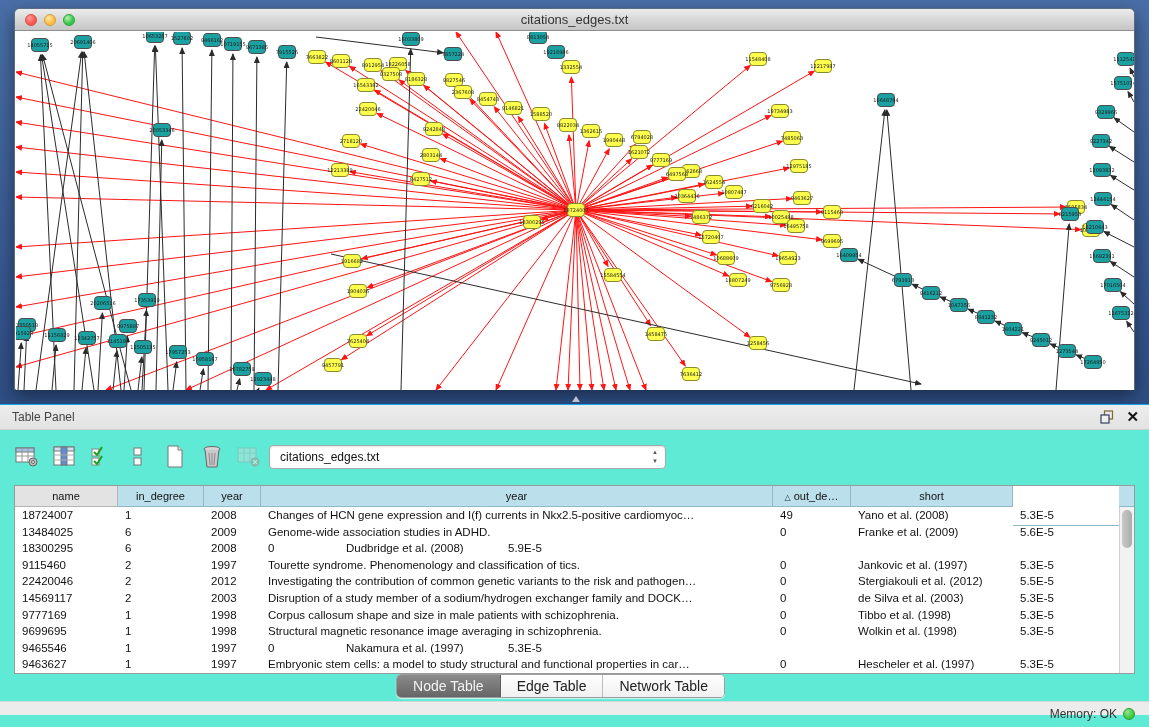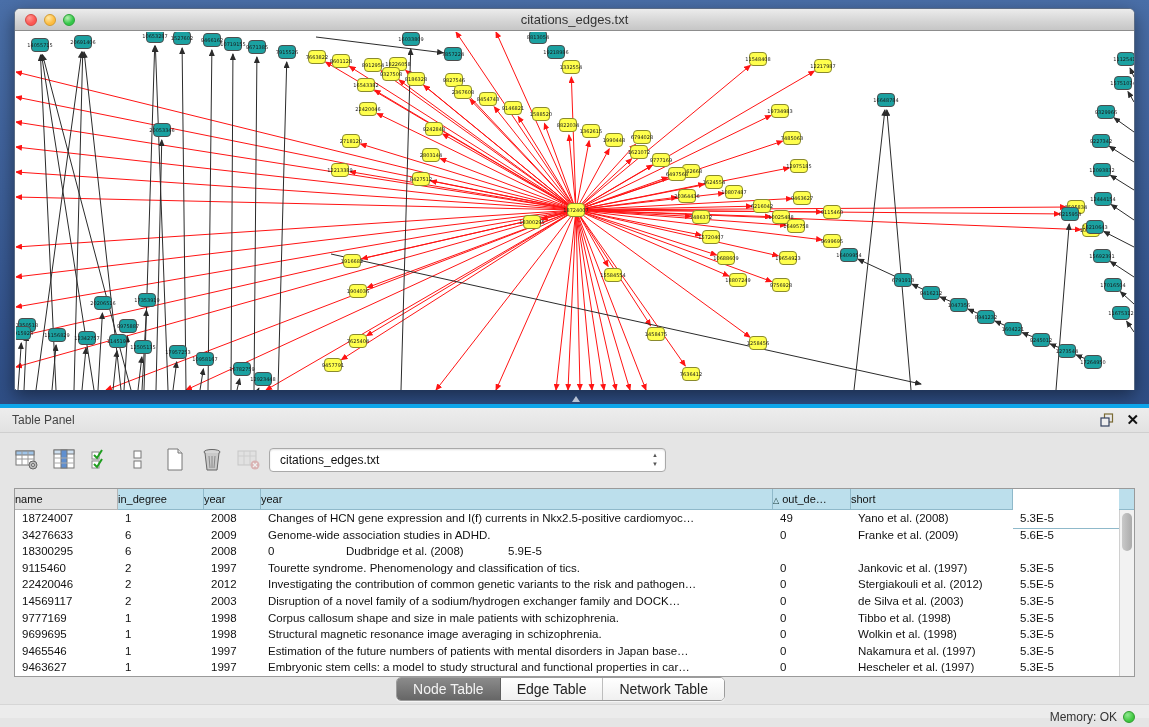--- a/index.html
+++ b/index.html
@@ -24,42 +24,42 @@
   .net-canvas { position:absolute; left:1px; top:23px; width:1118px; height:358px;
     background:#fff; overflow:hidden; }
 
   
   .splitter-arrow { position:absolute; left:572px; top:396px; width:0; height:0;
     border-left:4px solid transparent; border-right:4px solid transparent;
     border-bottom:6px solid #b8c2d4; }
 
   
   .table-panel { position:absolute; left:0; top:404px; width:1149px; height:323px;
-    background:#e5e5e5; border-top:4px solid #0ea5e9; }
+    background:#5eead4; border-top:1px solid #0ea5e9; }
   .panel-header { position:relative; height:25px; background:linear-gradient(180deg,#ededed,#e2e2e2);
     border-bottom:1px solid #cfcfcf; }
   .panel-header .panel-title { position:absolute; left:12px; top:5px; font-size:12px; color:#444; }
   .panel-header .hdr-icons { position:absolute; right:10px; top:3px; display:flex; gap:12px; align-items:center; }
   .float-icon svg { display:block; }
   .close-icon { font-size:15px; font-weight:bold; color:#111; line-height:18px; }
 
   .toolbar { position:absolute; left:14px; top:34px; height:36px; display:flex; align-items:center; gap:11px; }
   .tool-btn { width:26px; height:26px; display:flex; align-items:center; justify-content:center; }
   .tool-btn.disabled { opacity:.4; }
   .fx-label { font-family:"Liberation Serif", serif; font-style:italic; font-size:15px; color:#222; padding:0 2px; }
   .combo { position:absolute; left:269px; top:40px; width:397px; height:24px; background:#fff;
     border:1px solid #a9a9a9; border-radius:4px; box-shadow:inset 0 1px 2px rgba(0,0,0,.12);
     font-size:12px; color:#111; line-height:22px; padding-left:10px; }
   .combo .arrows { position:absolute; right:7px; top:2px; display:flex; flex-direction:column;
     font-size:6px; color:#555; line-height:9px; text-align:center; }
 
   .data-table { position:absolute; left:14px; top:80px; width:1121px; height:189px;
     background:#fff; border:1px solid #9a9a9a; overflow:hidden; }
   .thead { display:flex; height:21px; }
-  .th { font-size:11px; color:#111; text-align:left; line-height:20px;
+  .th { font-size:11px; color:#111; text-align:center; line-height:20px;
     background:#bcdfec; border-right:1px solid #8fb9ca; border-bottom:1px solid #8fb9ca;
     overflow:hidden; white-space:nowrap; }
   .th.gray { background:#e3e3e3; border-right:1px solid #b5b5b5; border-bottom:1px solid #b5b5b5; }
   .sort-glyph { font-size:8px; margin-right:3px; color:#133; }
   .trow { display:flex; height:16.6px; }
   .td { font-size:11.5px; color:#111; line-height:16.5px; padding-left:7px;
     overflow:hidden; white-space:nowrap; }
   .vscroll { position:absolute; right:0; top:21px; bottom:0; width:15px;
     background:#f2f2f2; border-left:1px solid #d0d0d0; }
   .vthumb { position:absolute; left:2px; top:3px; width:10px; height:38px;
@@ -776,21 +776,21 @@
         <div class="trow">
           <div class="td" style="width: 103px;">18724007</div>
           <div class="td" style="width: 86px;">1</div>
           <div class="td" style="width: 57px;">2008</div>
           <div class="td" style="width: 512px;">Changes of HCN gene expression and I(f) currents in Nkx2.5-positive cardiomyoc…</div>
           <div class="td" style="width: 78px;">49</div>
           <div class="td" style="width: 162px;">Yano et al. (2008)</div>
           <div class="td" style="width: 108px;">5.3E-5</div>
         </div>
         <div class="trow">
-          <div class="td" style="width: 103px;">34276633</div>
+          <div class="td" style="width: 103px;">13484025</div>
           <div class="td" style="width: 86px;">6</div>
           <div class="td" style="width: 57px;">2009</div>
           <div class="td" style="width: 512px;">Genome-wide association studies in ADHD.</div>
           <div class="td" style="width: 78px;">0</div>
           <div class="td" style="width: 162px;">Franke et al. (2009)</div>
           <div class="td" style="width: 108px;">5.6E-5</div>
         </div>
         <div class="trow">
           <div class="td" style="width: 103px;">18300295</div>
           <div class="td" style="width: 86px;">6</div>
@@ -814,21 +814,21 @@
           <div class="td" style="width: 57px;">2012</div>
           <div class="td" style="width: 512px;">Investigating the contribution of common genetic variants to the risk and pathogen…</div>
           <div class="td" style="width: 78px;">0</div>
           <div class="td" style="width: 162px;">Stergiakouli et al. (2012)</div>
           <div class="td" style="width: 108px;">5.5E-5</div>
         </div>
         <div class="trow">
           <div class="td" style="width: 103px;">14569117</div>
           <div class="td" style="width: 86px;">2</div>
           <div class="td" style="width: 57px;">2003</div>
-          <div class="td" style="width: 512px;">Disruption of a novel family of a sodium/hydrogen exchanger family and DOCK…</div>
+          <div class="td" style="width: 512px;">Disruption of a study member of a sodium/hydrogen exchanger family and DOCK…</div>
           <div class="td" style="width: 78px;">0</div>
           <div class="td" style="width: 162px;">de Silva et al. (2003)</div>
           <div class="td" style="width: 108px;">5.3E-5</div>
         </div>
         <div class="trow">
           <div class="td" style="width: 103px;">9777169</div>
           <div class="td" style="width: 86px;">1</div>
           <div class="td" style="width: 57px;">1998</div>
           <div class="td" style="width: 512px;">Corpus callosum shape and size in male patients with schizophrenia.</div>
           <div class="td" style="width: 78px;">0</div>
@@ -841,21 +841,20 @@
           <div class="td" style="width: 57px;">1998</div>
           <div class="td" style="width: 512px;">Structural magnetic resonance image averaging in schizophrenia.</div>
           <div class="td" style="width: 78px;">0</div>
           <div class="td" style="width: 162px;">Wolkin et al. (1998)</div>
           <div class="td" style="width: 108px;">5.3E-5</div>
         </div>
         <div class="trow">
           <div class="td" style="width: 103px;">9465546</div>
           <div class="td" style="width: 86px;">1</div>
           <div class="td" style="width: 57px;">1997</div>
-          <div class="td" style="width: 512px;">Estimation of the future numbers of patients with mental disorders in Japan base…</div>
           <div class="td" style="width: 78px;">0</div>
           <div class="td" style="width: 162px;">Nakamura et al. (1997)</div>
           <div class="td" style="width: 108px;">5.3E-5</div>
         </div>
         <div class="trow">
           <div class="td" style="width: 103px;">9463627</div>
           <div class="td" style="width: 86px;">1</div>
           <div class="td" style="width: 57px;">1997</div>
           <div class="td" style="width: 512px;">Embryonic stem cells: a model to study structural and functional properties in car…</div>
           <div class="td" style="width: 78px;">0</div>

